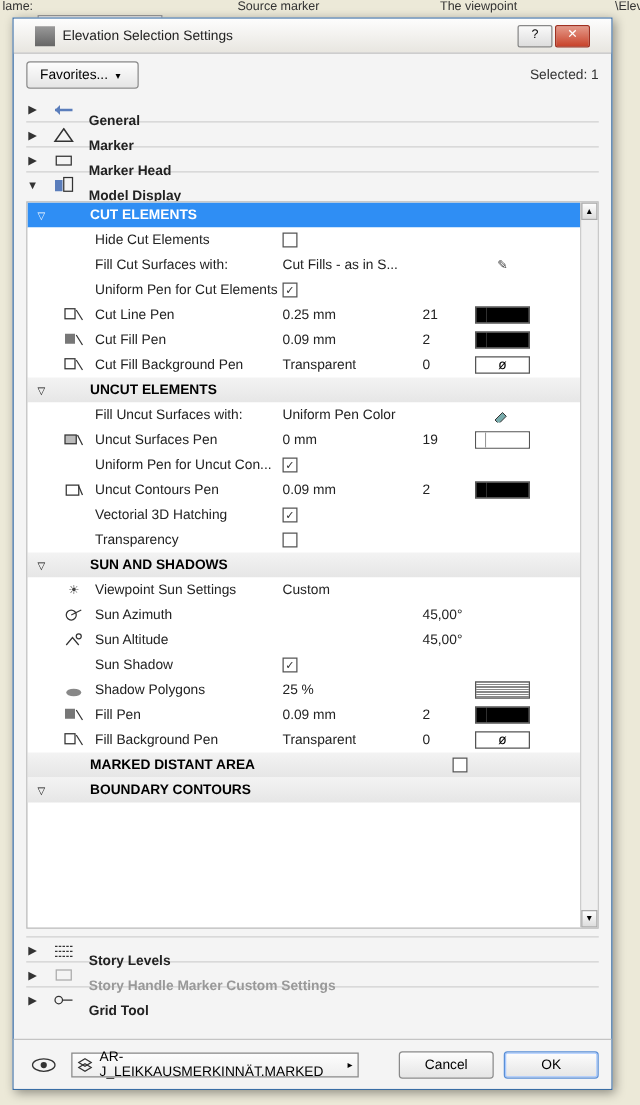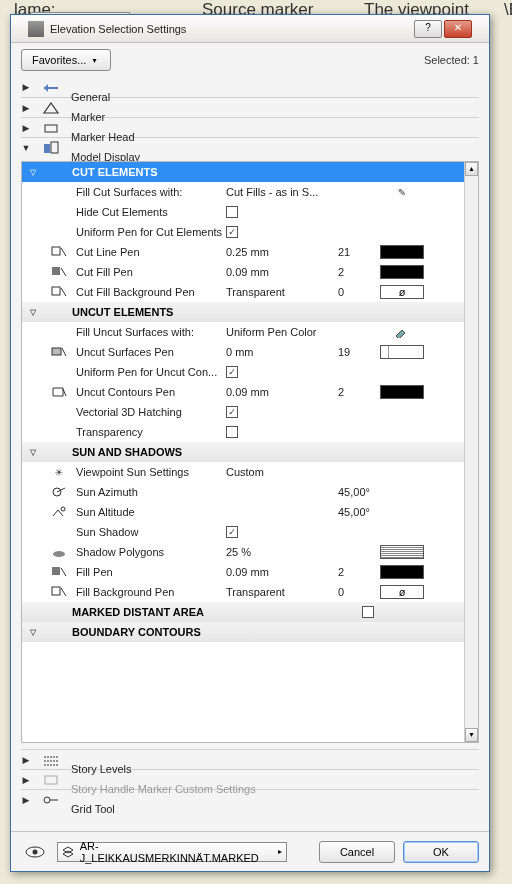--- a/index.html
+++ b/index.html
@@ -1,40 +1,40 @@
 <!DOCTYPE html>
 <html><head>
 <meta charset="utf-8">
 <style>
 * { box-sizing: border-box; margin: 0; padding: 0; font-family: "Segoe UI", Tahoma, sans-serif; font-size: 11px; }
 body { background: #ece9d8; width: 512px; height: 884px; overflow: hidden; position: relative; }
 
 .bg-stripe { position: absolute; left: 0; right: 0; height: 16px; background: #fff; border: 1px solid #999; }
-.bg-label { position: absolute; top: 0; font-size: 17px; color: #333; margin-left: 12px; }
+.bg-label { position: absolute; top: 0; font-size: 10px; color: #333; }
 
 .dialog { position: absolute; left: 10px; top: 14px; width: 480px; height: 858px; background: #f4f4f4; border: 1px solid #3a6ea5; box-shadow: 2px 2px 8px rgba(0,0,0,0.4); }
 
 .titlebar { height: 28px; background: linear-gradient(#fdfdfd,#e8e6e0); display: flex; align-items: center; padding: 0 17px; border-bottom: 1px solid #c0c0c0; }
 .titlebar .ticon { width: 16px; height: 16px; background: linear-gradient(#999,#666); margin-right: 6px; }
 .titlebar .title { flex: 1; color: #222; }
 .tbtn { width: 28px; height: 18px; margin-left: 2px; border: 1px solid #888; background: linear-gradient(#fafafa,#ddd); text-align: center; line-height: 14px; font-size: 10px; border-radius: 2px; }
 .tbtn.close { background: linear-gradient(#e59a8a,#c8432b); color: #fff; border-color: #a03020; }
 
 .toprow { display: flex; align-items: center; padding: 6px 10px; }
 .fav-btn { height: 22px; padding: 0 14px 0 10px; background: linear-gradient(#fdfdfd,#e5e5e5); border: 1px solid #8a8a8a; border-radius: 3px; display: flex; align-items: center; gap: 6px; }
 .fav-btn .caret { font-size: 8px; }
 .toprow .spacer { flex: 1; }
 .selcount { color: #333; }
 
 .sections { padding: 0 10px; }
 .section-head { display: flex; align-items: center; height: 20px; gap: 10px; border-top: 1px solid #d0d0d0; }
 .section-head:first-child { border-top: none; }
 .tri { width: 10px; text-align: center; color: #333; font-size: 9px; }
 .sh-icon { width: 20px; height: 14px; display: flex; align-items: center; justify-content: center; }
-.section-head .label { font-weight: normal; color: #222; margin-top: 19px; }
+.section-head .label { font-weight: bold; color: #222; margin-top: 19px; }
 
 .panel-wrap { margin: 4px 10px 0 10px; border: 1px solid #b8b8b8; background: #fff; height: 582px; position: relative; }
 .panel { position: absolute; left: 0; top: 0; bottom: 0; right: 14px; overflow: hidden; }
 .vscroll { position: absolute; right: 0; top: 0; bottom: 0; width: 14px; background: #f0f0f0; border-left: 1px solid #ccc; }
 .vscroll .up, .vscroll .dn { height: 14px; background: linear-gradient(#fdfdfd,#ddd); border: 1px solid #aaa; font-size: 8px; text-align: center; line-height: 12px; }
 .vscroll .dn { position: absolute; bottom: 0; left: 0; right: 0; }
 
 .grp { height: 20px; background: linear-gradient(#f3f3f3,#e6e6e6); display: flex; align-items: center; }
 .grp.sel { background: #2f8ef4; color: #fff; }
 .grp .gtri { width: 22px; text-align: center; font-size: 8px; }
@@ -143,36 +143,36 @@
 
       <div class="grp sel">
         <span class="gtri">▽</span>
         <span class="gicon"></span>
         <span class="glabel">CUT ELEMENTS</span>
       </div>
 
       <div class="row">
         <span class="c1"></span>
           <span class="c2"></span>
-        <span class="c3">Fill Cut Surfaces with:</span>
-        <span class="c4">Cut Fills - as in S...</span>
-        <span class="c5"></span>
-        <span class="c6">
-            <span class="mini-icon">✎</span>
-          </span>
-      </div>
-      <div class="row">
-        <span class="c1"></span>
-          <span class="c2"></span>
         <span class="c3">Hide Cut Elements</span>
         <span class="c4">
             <span class="chk"></span>
           </span>
         <span class="c5"></span>
           <span class="c6"></span>
+      </div>
+      <div class="row">
+        <span class="c1"></span>
+          <span class="c2"></span>
+        <span class="c3">Fill Cut Surfaces with:</span>
+        <span class="c4">Cut Fills - as in S...</span>
+        <span class="c5"></span>
+        <span class="c6">
+            <span class="mini-icon">✎</span>
+          </span>
       </div>
       <div class="row">
         <span class="c1"></span>
           <span class="c2"></span>
         <span class="c3">Uniform Pen for Cut Elements</span>
         <span class="c4">
             <span class="chk">✓</span>
           </span>
         <span class="c5"></span>
           <span class="c6"></span>

